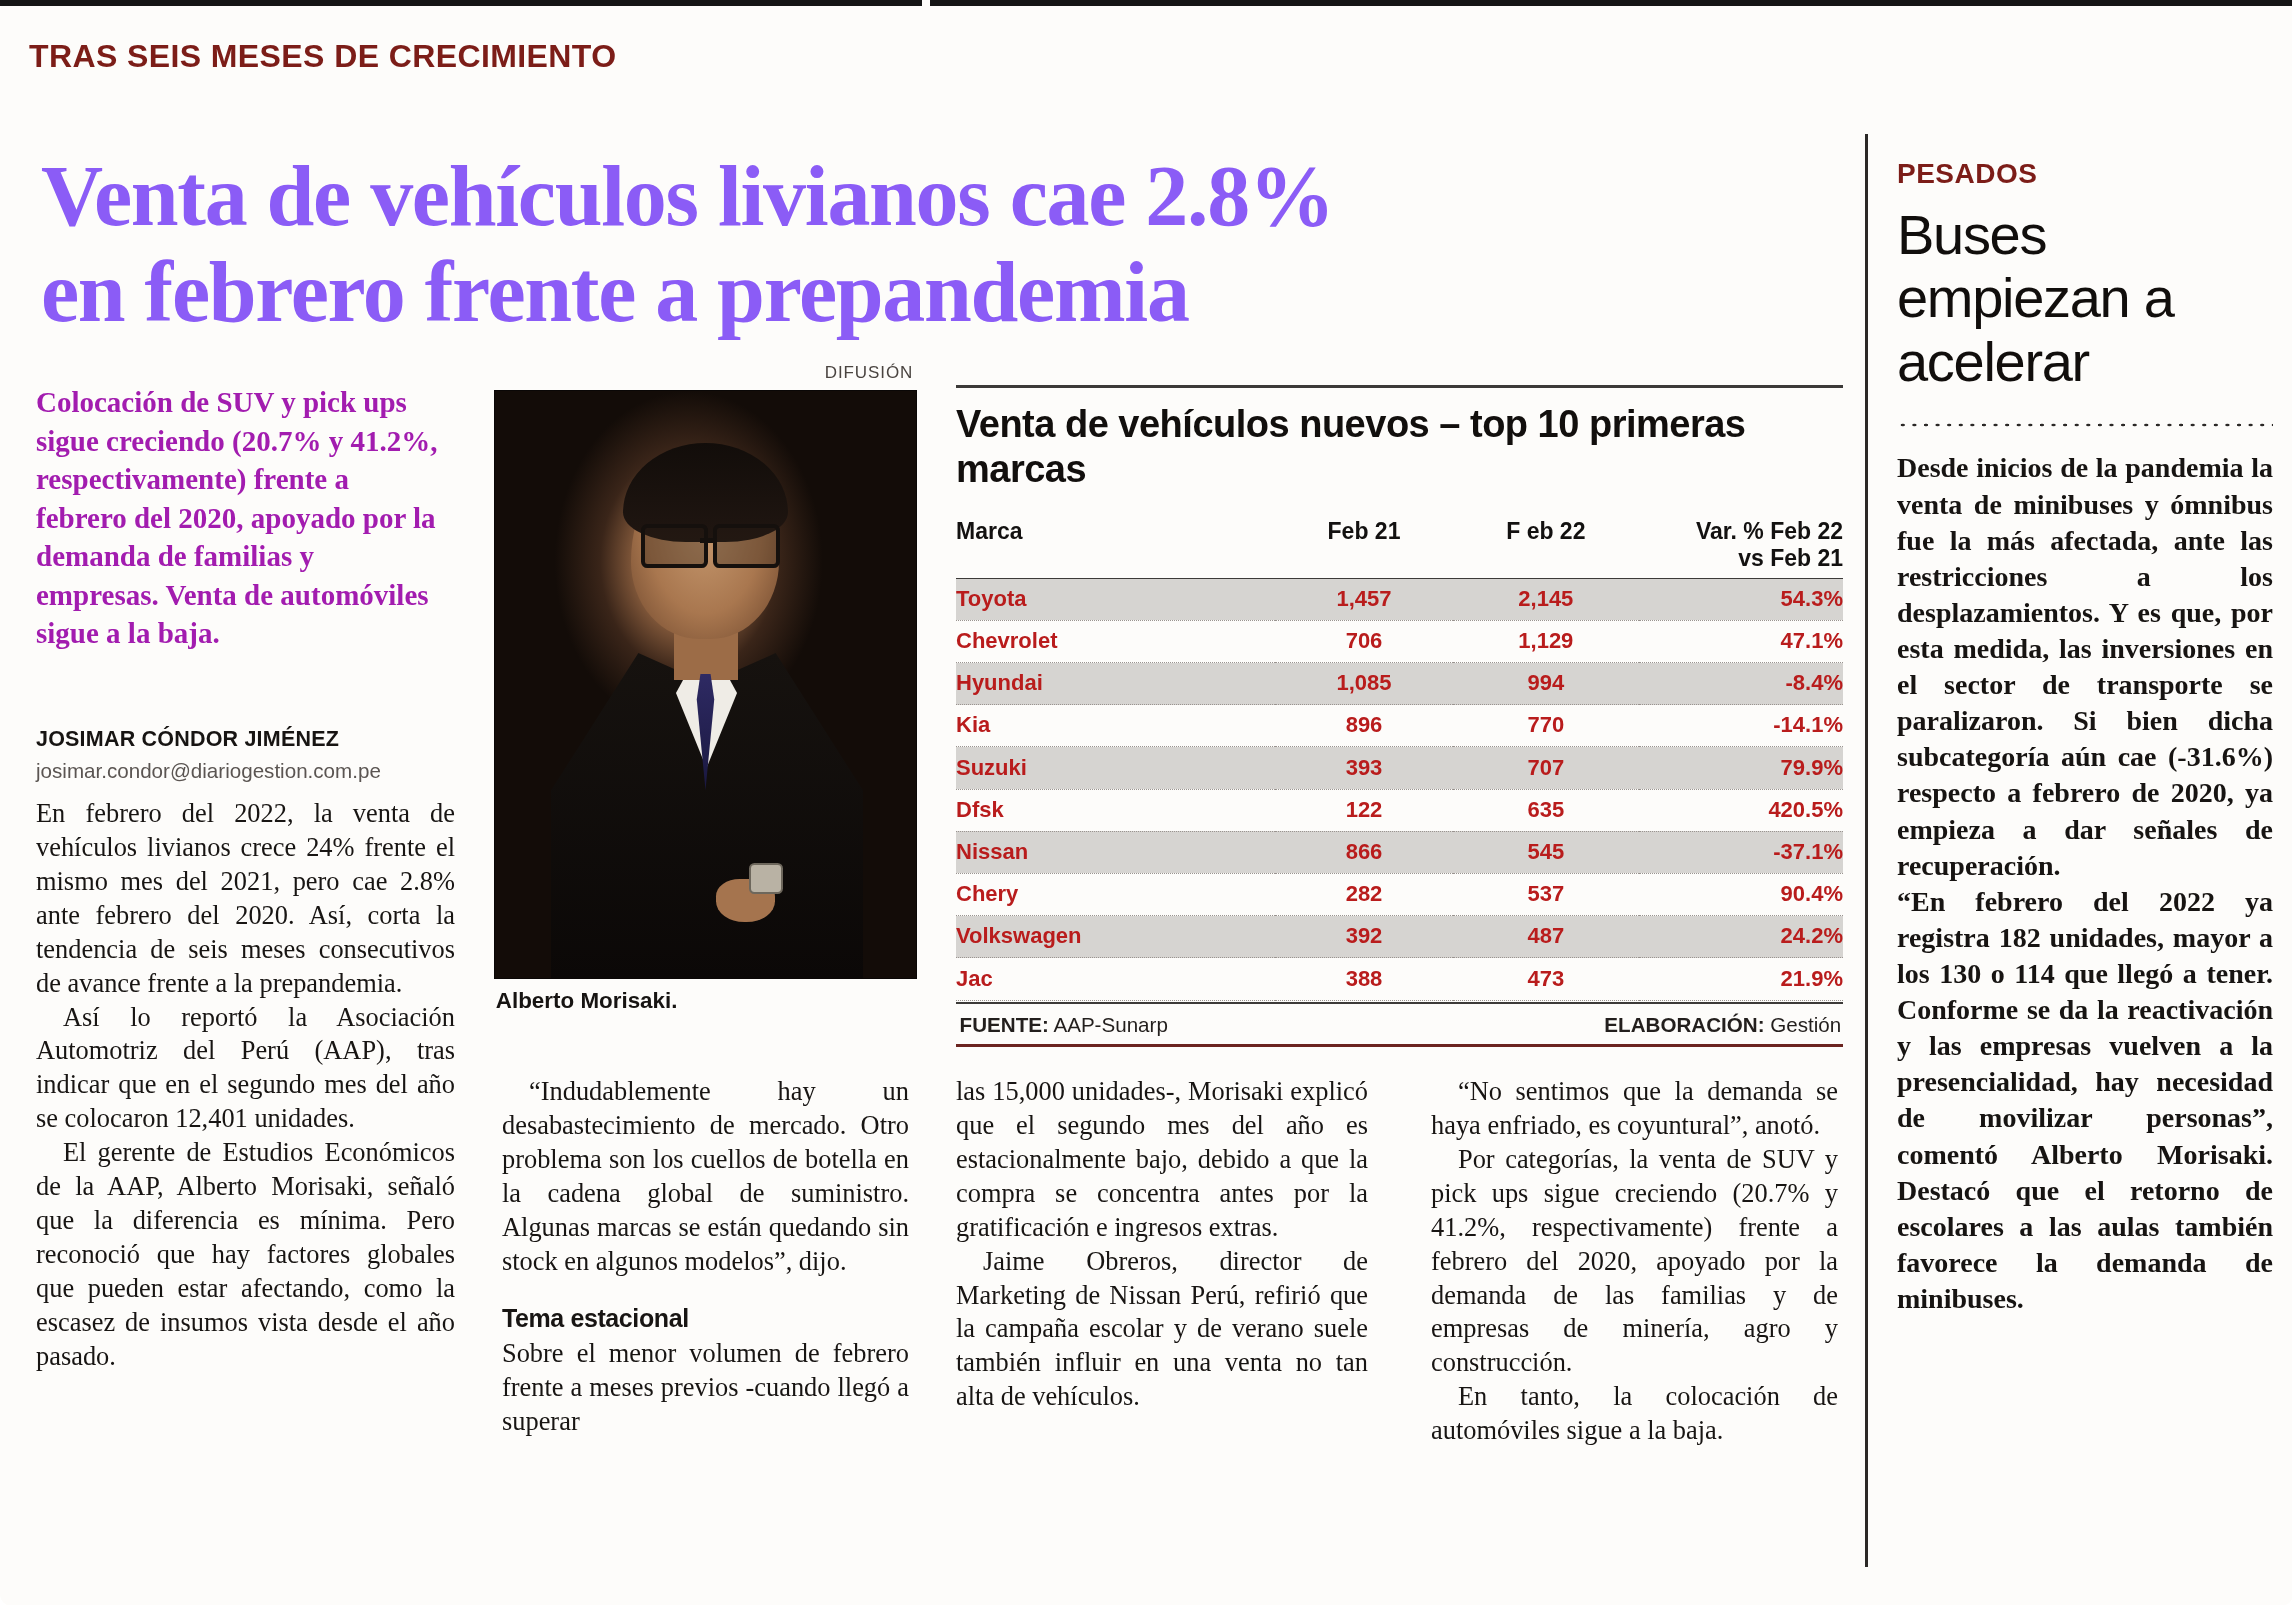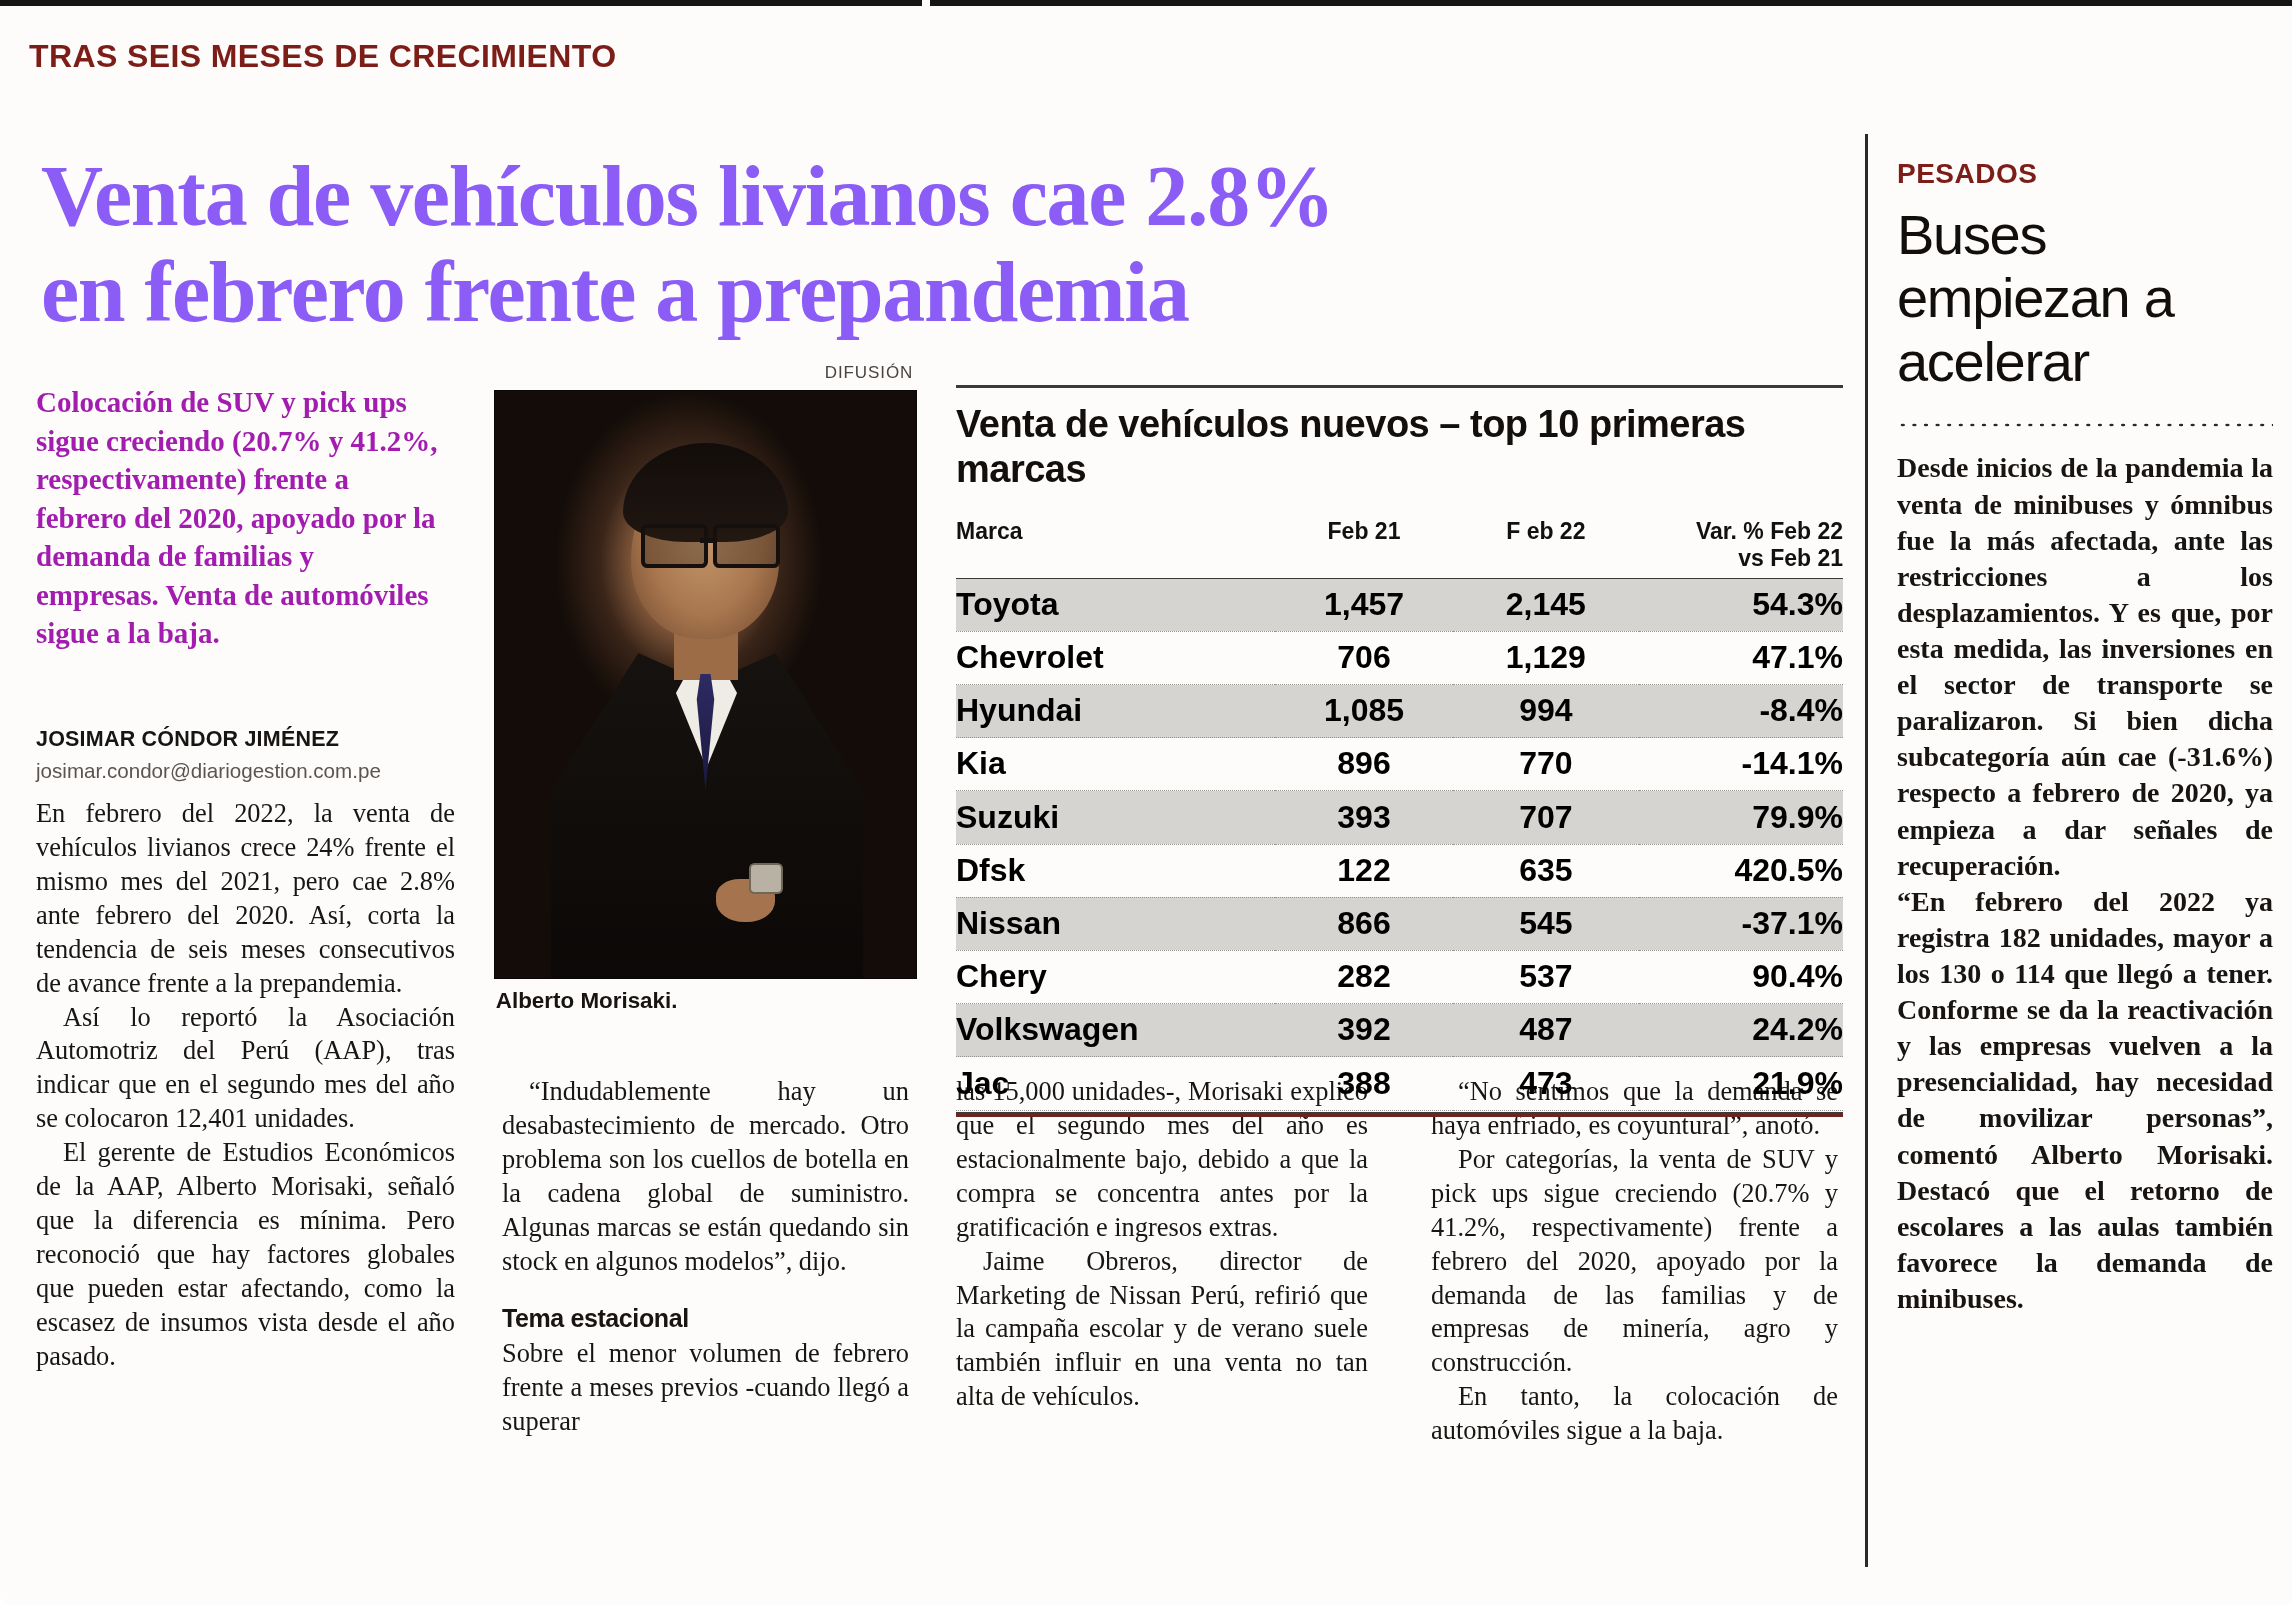--- a/index.html
+++ b/index.html
@@ -151,21 +151,21 @@
   table.sales th{
     font-size:23px;font-weight:bold;color:#131110;
     padding:3.6px 0 5.4px 0;vertical-align:top;
   }
   table.sales th.c-marca{text-align:left;width:36%;}
   table.sales th.c-f21{text-align:center;width:20%;}
   table.sales th.c-f22{text-align:center;width:21%;margin-top:48px;}
   table.sales th.c-var{text-align:right;width:23%;}
   table.sales th .l2{display:block;text-align:right;}
   table.sales td{
-    font-size:32px;font-weight:bold;color:#000000;
+    font-size:22px;font-weight:bold;color:#b91c1c;
     padding:7.2px 0 8px 0;
     border-bottom:0.9px dotted #9a9490;
   }
   table.sales tr.shaded td{background:#d6d4d1;}
   table.sales tr.firstrow td{border-top:1.8px solid #3c3a38;}
   td.marca{text-align:left;padding-left:5.4px;}
   td.num{text-align:center;}
   td.var{text-align:right;padding-right:27px;}
   .tbl-footrule{width:100%;height:1.8px;background:#3c3a38;margin-top:1.8px;}
   .tbl-foot{
@@ -336,20 +336,28 @@
           <tr>
             <td class="marca">Jac</td>
             <td class="num">388</td>
             <td class="num">473</td>
             <td class="var">21.9%</td>
           </tr>
         </tbody>
     </table>
 
     <div class="tbl-footrule"></div>
+    <div class="tbl-foot">
+      <div>
+        <b>FUENTE:</b><span> AAP-Sunarp</span>
+      </div>
+      <div>
+        <b>ELABORACIÓN:</b><span> Gestión</span>
+      </div>
+    </div>
     <div class="tbl-botrule"></div>
   </div>
 
   <div class="side-divider"></div>
   <div class="side">
     <div class="side-kicker">PESADOS</div>
     <div class="side-title">Buses empiezan a acelerar</div>
     <div class="side-dots"></div>
     <div class="side-body">
       <p>Desde inicios de la pandemia la venta de minibuses y ómnibus fue la más afectada, ante las restricciones a los desplazamientos. Y es que, por esta medida, las inversiones en el sector de transporte se paralizaron. Si bien dicha subcategoría aún cae (-31.6%) respecto a febrero de 2020, ya empieza a dar señales de recuperación.</p>

